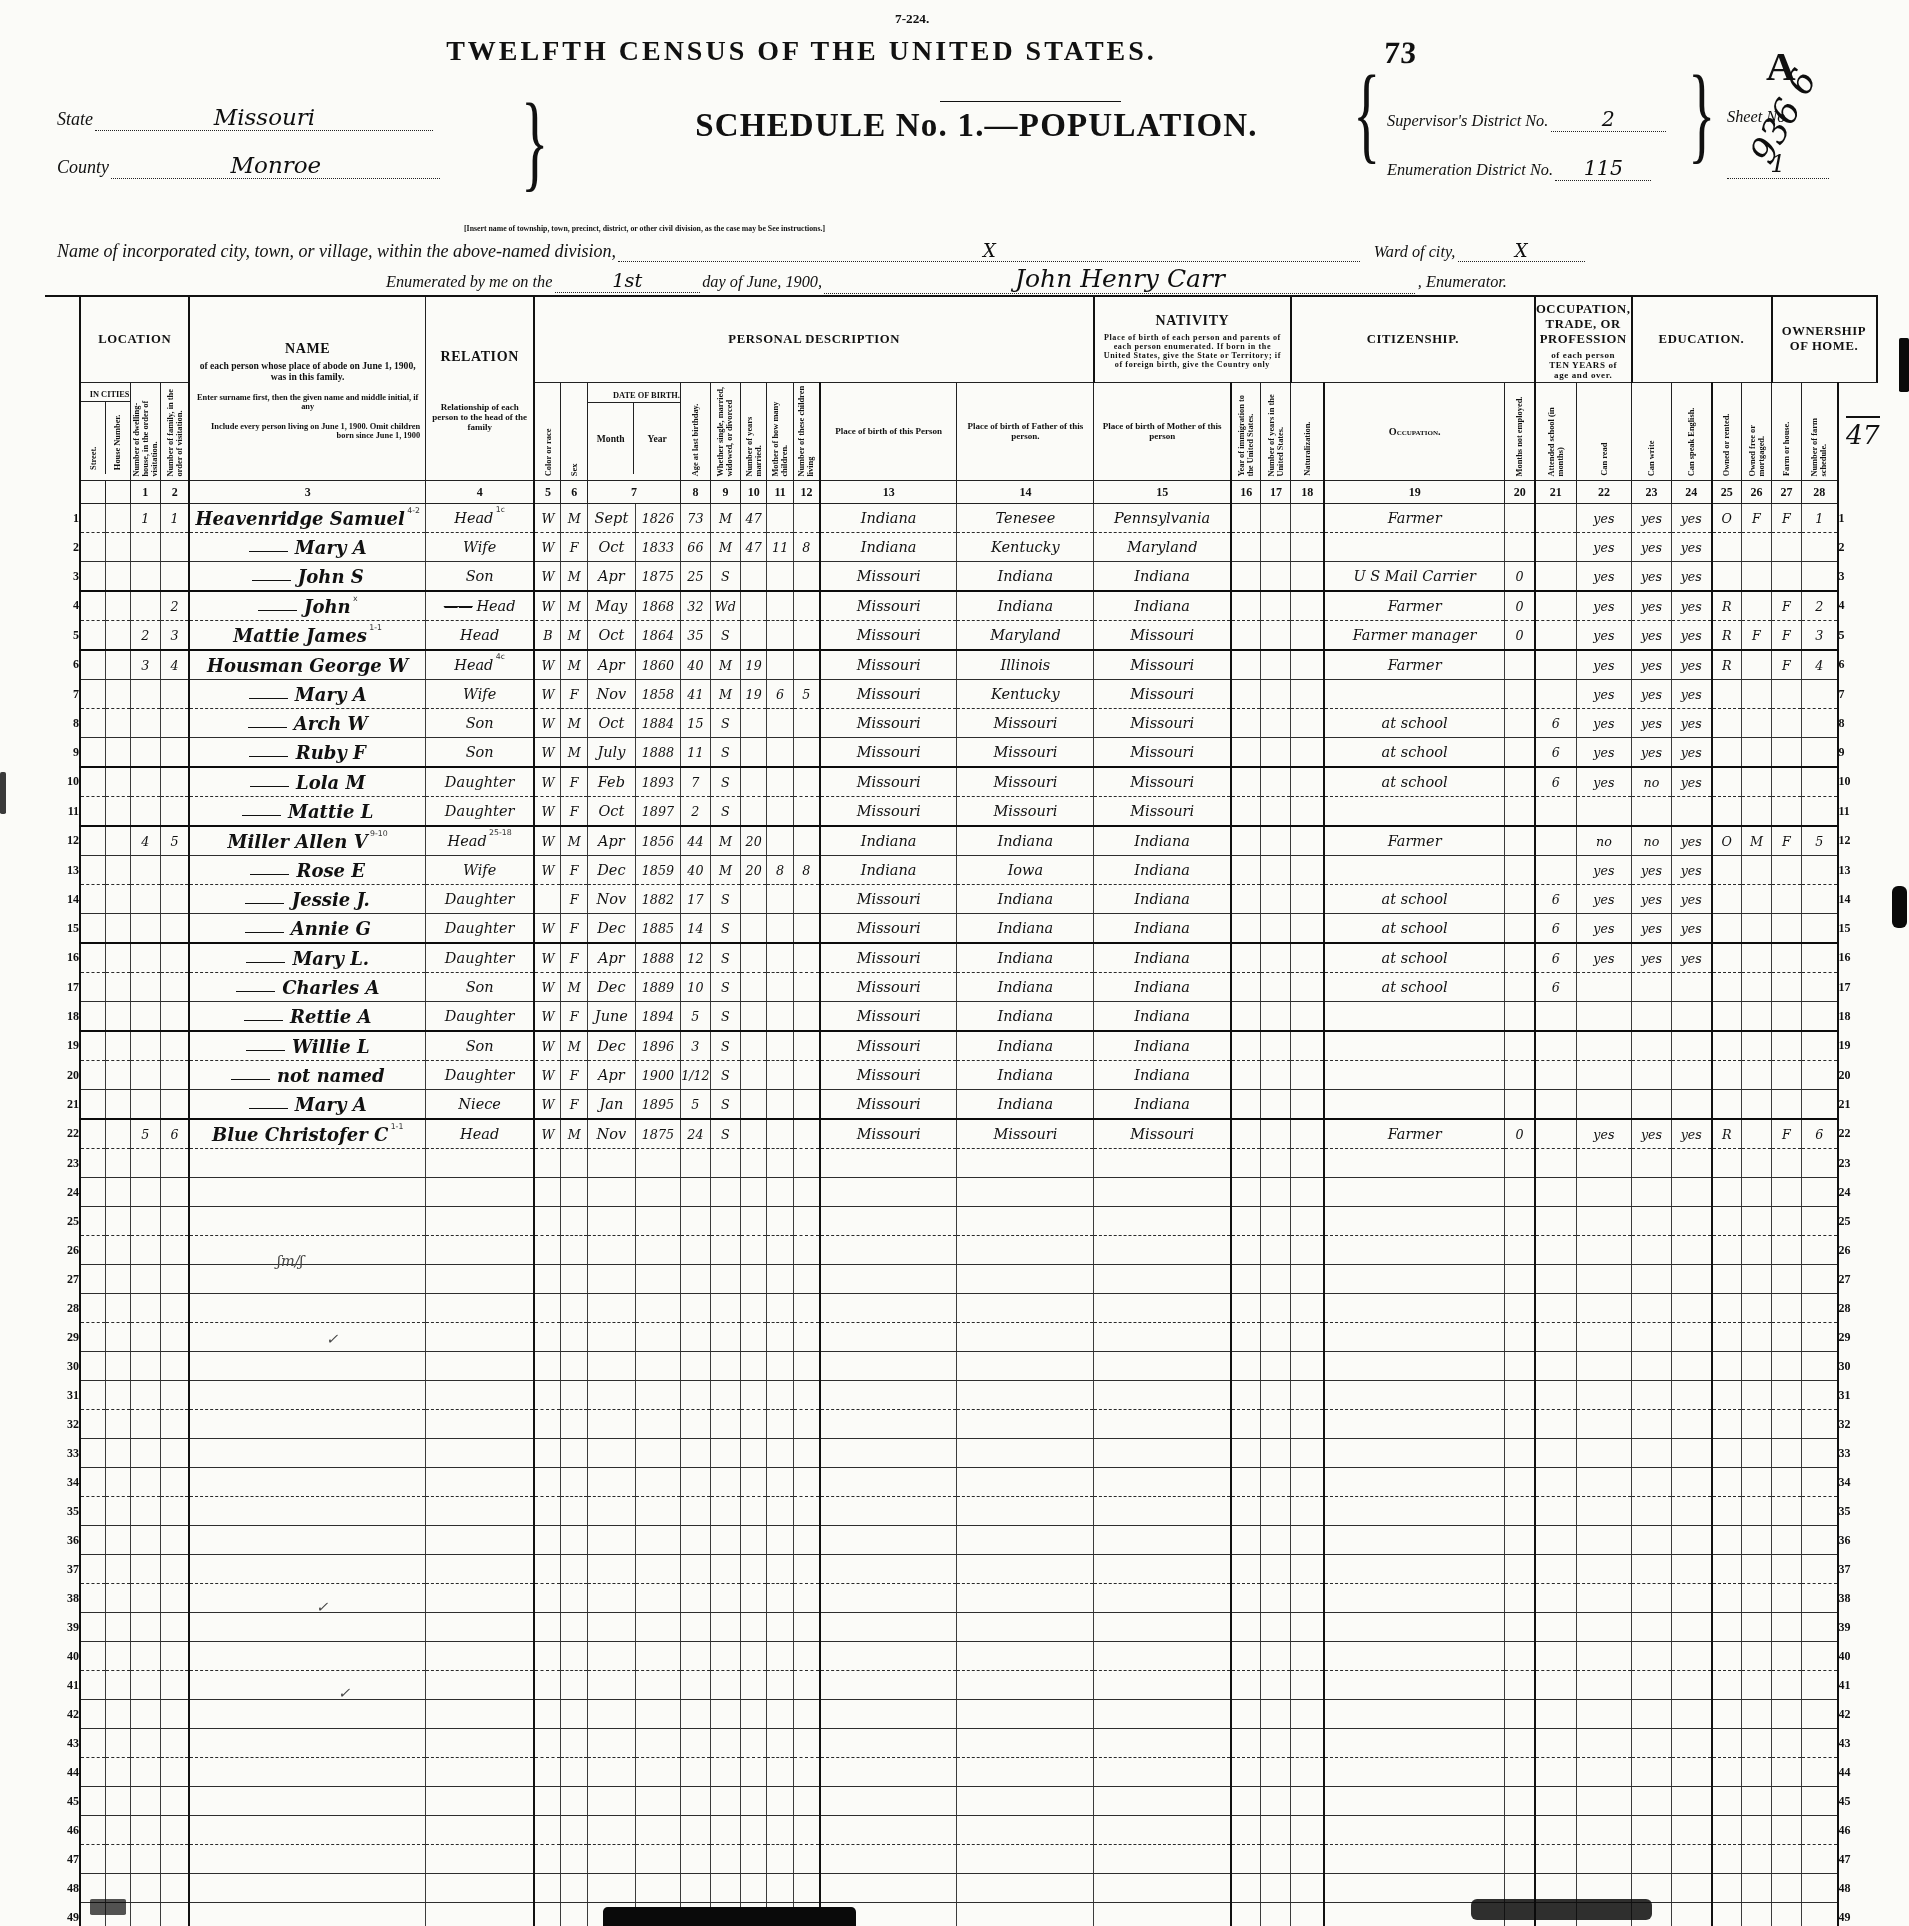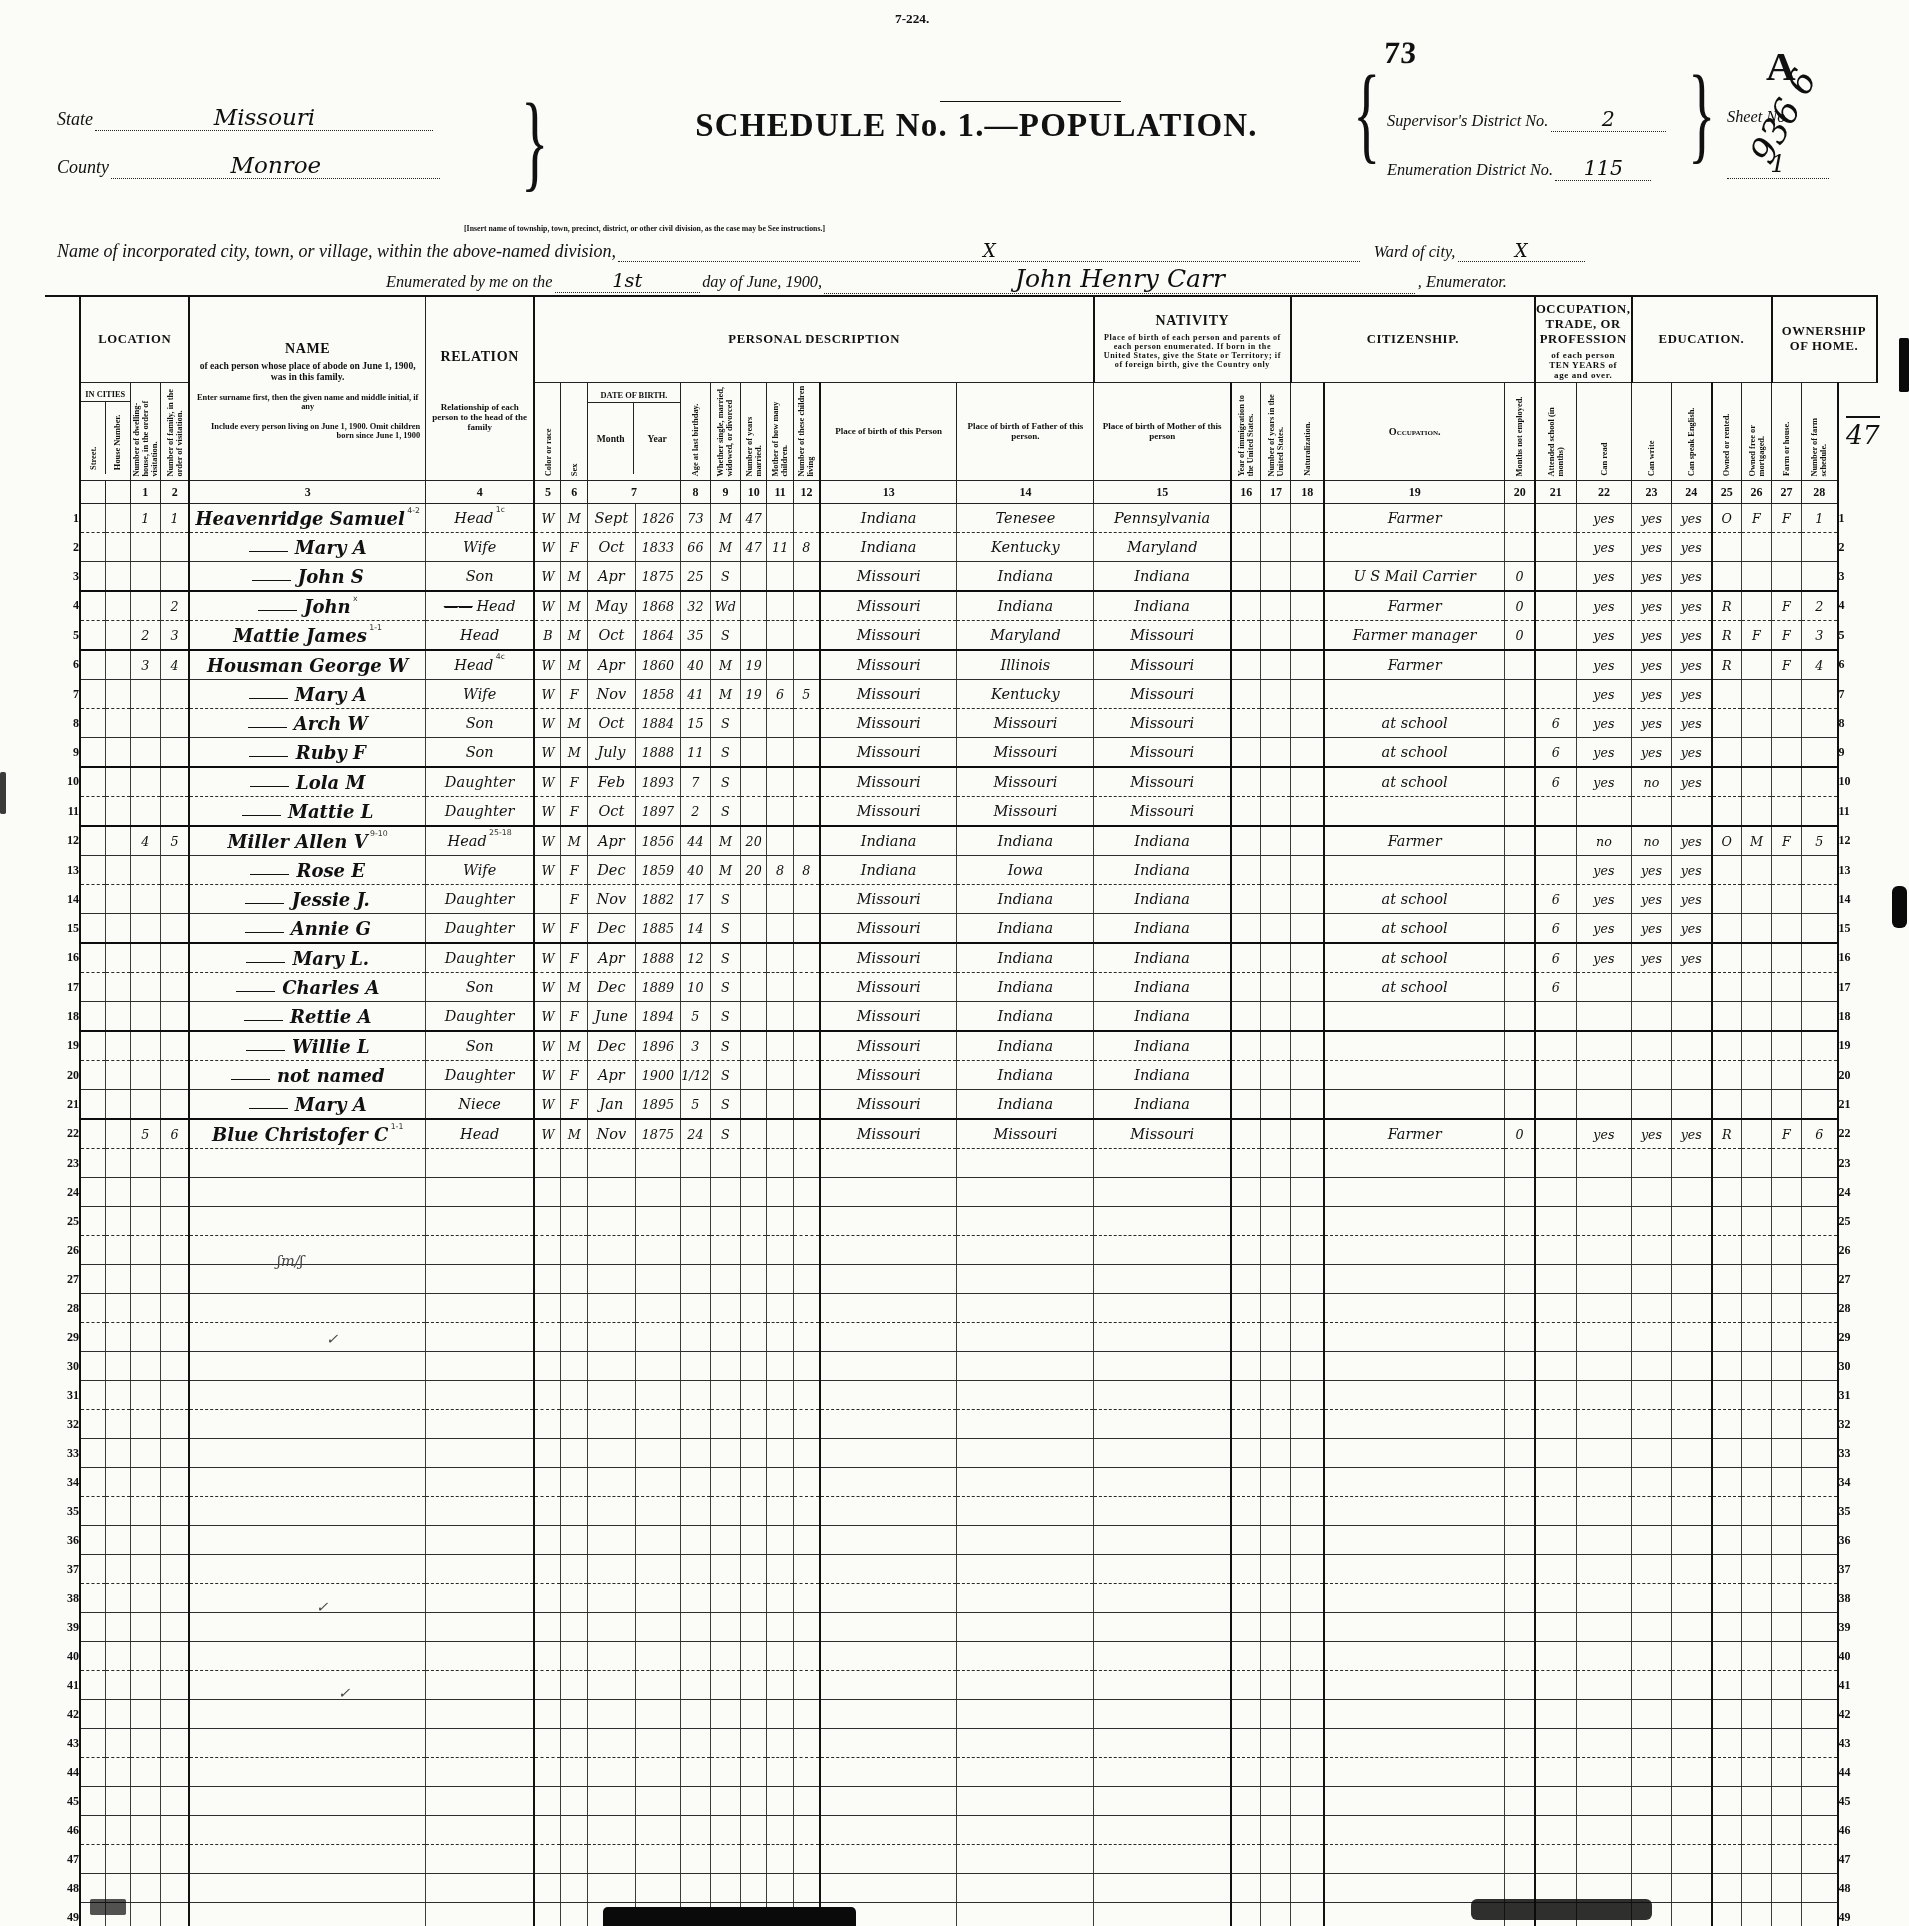--- a/index.html
+++ b/index.html
@@ -23,21 +23,21 @@
   tr.tr2{height:98px;}
   tr.tr3{height:23px;}
   .grp{font-weight:bold;font-size:12.7px;text-align:center;vertical-align:middle;letter-spacing:0.6px;}
   .gtitle{font-size:14px;font-weight:bold;text-align:center;margin:4.8px 0 2.4px 0;letter-spacing:0.6px;}
   .gdesc{font-size:8.4px;text-align:center;padding:1.2px 4.8px;}
   .gdesc.b{font-weight:bold;font-size:9.6px;}
   .nat .gdesc{font-weight:bold;font-size:8.1px;}
   .occg .gdesc{font-size:9px;font-weight:bold;}
   .vcell{vertical-align:bottom;text-align:center;}
   .rot{writing-mode:vertical-rl;transform:rotate(180deg);font-size:8.4px;line-height:1.12;display:inline-block;max-height:92px;padding:1.8px 0.6px;text-align:left;}
-  .subtitle{font-size:8.4px;font-weight:bold;border-bottom:1.2px solid #222;padding:1.8px 0;text-align:center;}
+  .subtitle{font-size:8.4px;font-weight:bold;border-bottom:1.2px solid #222;padding:1.8px 0;text-align:right;}
   .twoflex{display:flex;height:72px;}
   .twoflex .cellA,.twoflex .cellB{flex:1;display:flex;align-items:flex-end;justify-content:center;padding-bottom:2.4px;}
   .twoflex .cellB{border-left:1.2px solid #222;}
   .dobcols{display:flex;height:71px;}
   .dobcols div{flex:1;display:flex;align-items:center;justify-content:center;font-size:9.6px;font-weight:bold;}
   .dobcols .dy{border-left:1.2px solid #222;}
   .pobc{vertical-align:middle;text-align:center;font-size:9px;font-weight:bold;padding:0 4.8px;}
   .occlabel{font-variant:small-caps;font-size:10.2px;font-weight:bold;text-align:center;}
   .num{font-size:12px;font-weight:bold;text-align:center;vertical-align:middle;}
   
@@ -61,20 +61,21 @@
   .pencil{position:absolute;font-family:"DejaVu Serif",serif;font-style:italic;color:#444;font-size:14.5px;}
   .blob{position:absolute;background:#0a0a0a;border-radius:1.8px;}
   .mnote{font-family:"DejaVu Serif",serif;font-style:italic;font-size:26.5px;border-top:2.4px solid #111;padding-top:1.2px;}
 </style>
 </head>
 <body>
 
 <div class="sheet">
 
   <div class="abs" style="left:895px;top:11px;font-size:13.3px;font-weight:bold;">7-224.</div>
+  <div class="abs ftitle" style="left:253px;top:35px;width:1097px;text-align:center;">TWELFTH CENSUS OF THE UNITED STATES.</div>
   <div class="abs stamp" style="left:1384px;top:35px;transform:skewX(-4deg);">73</div>
   <div class="abs" style="left:1766px;top:42px;font-size:41px;font-weight:bold;">A</div>
   <div class="abs" style="left:940px;top:101px;width:181px;border-top:1.8px solid #111;"></div>
   <div class="abs" style="left:639px;top:107px;width:675px;text-align:center;font-size:33px;font-weight:bold;letter-spacing:1.2px;">SCHEDULE No. 1.—POPULATION.</div>
 
   <div class="abs" style="left:57px;top:104px;">
     <span class="lbl">State</span>
     <span class="fill" style="width:338px;"><span class="hw" style="font-size:23px;">Missouri</span></span>
   </div>
   <div class="abs" style="left:57px;top:152px;">

